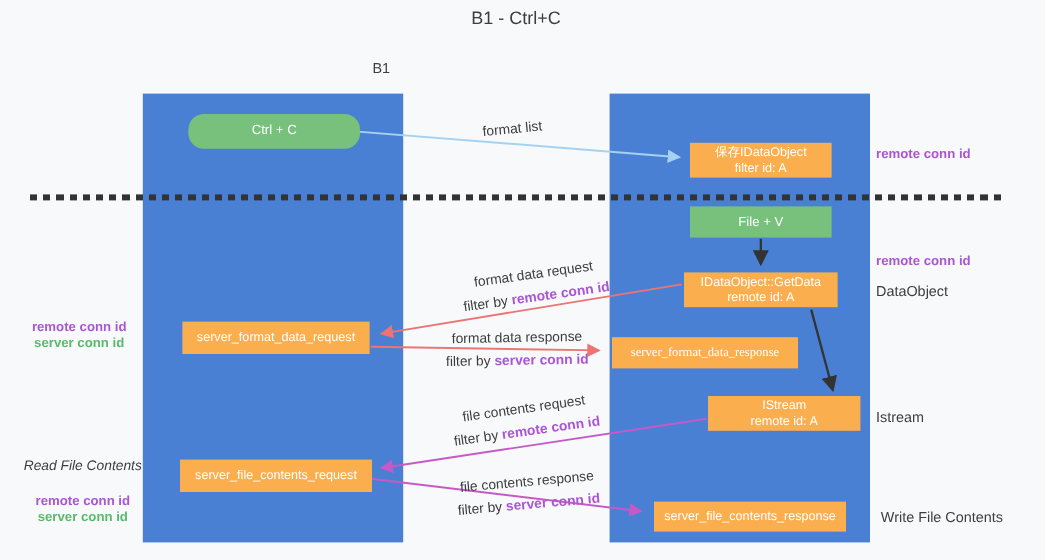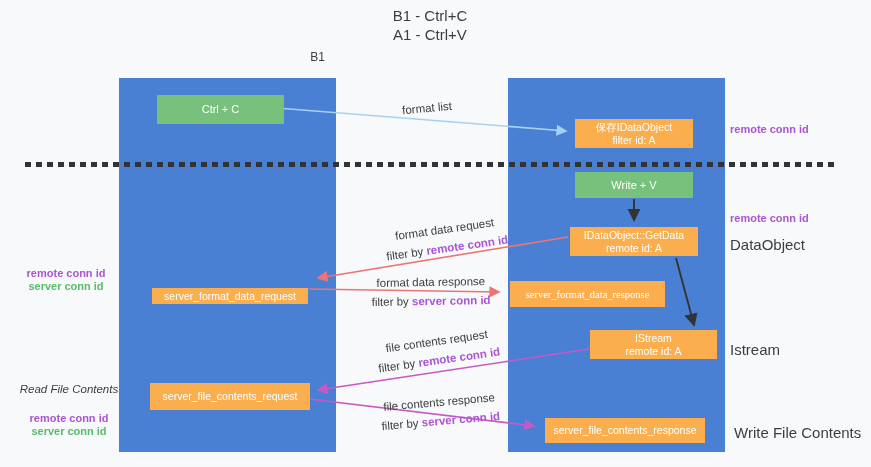--- a/index.html
+++ b/index.html
@@ -18,30 +18,30 @@
   .col-header.left{left:110px;} .col-header.right{left:510px;}
   .column{position:absolute;top:78px;width:217px;height:374px;background:var(--column-blue);z-index:1;}
   .column.left{left:119px;} .column.right{left:508px;}
   .dashes{position:absolute;left:25px;top:162px;width:810px;height:5px;z-index:4;
          background:repeating-linear-gradient(90deg,var(--arrow-black) 0 6px,transparent 6px 11px);}
   svg.wires{position:absolute;left:0;top:0;z-index:3;pointer-events:none;}
   .node{position:absolute;z-index:5;display:flex;align-items:center;justify-content:center;
         text-align:center;color:#fff;font-size:11px;line-height:13px;white-space:pre-line;}
   .node.green{background:var(--box-green);}
   .node.orange{background:var(--box-orange);font-size:10.5px;}
-  .n-ctrlc{left:157px;top:95px;width:127px;height:29px;}
+  .n-ctrlc{left:157px;top:95px;width:143px;height:29px;border-radius:13px;}
   .n-store{left:575px;top:119px;width:118px;height:29px;}
   .n-ctrlv{left:575px;top:172px;width:118px;height:26px;}
   .n-getdata{left:570px;top:227px;width:128px;height:29px;}
-  .n-fmtreq{left:152px;top:268px;width:156px;height:16px;margin-top:20px;}
+  .n-fmtreq{left:152px;top:268px;width:156px;height:27px;}
   .n-fmtresp{left:510px;top:281px;width:155px;height:26px;font-family:Liberation Serif, serif;}
   .n-istream{left:590px;top:330px;width:127px;height:29px;}
   .n-filereq{left:150px;top:383px;width:160px;height:27px;}
   .n-fileresp{left:545px;top:418px;width:160px;height:25px;}
-  .side{position:absolute;z-index:6;font-size:15px;color:var(--text-dark);white-space:nowrap;}
+  .side{position:absolute;z-index:6;font-size:12px;color:var(--text-dark);white-space:nowrap;}
   .side.purple{color:var(--text-purple);font-weight:bold;font-size:11px;}
   .lblock{position:absolute;z-index:6;text-align:center;font-size:11px;line-height:13px;}
   .lblock .purple{color:var(--text-purple);font-weight:bold;}
   .lblock .green{color:var(--text-green);font-weight:bold;}
   .lblock .dark{color:var(--text-dark);font-size:11.5px;font-weight:normal;}
   .flow{position:absolute;z-index:6;text-align:center;font-size:11.5px;line-height:19px;
         color:var(--text-dark);white-space:nowrap;}
   .flow .key{color:var(--text-purple);font-weight:bold;}
   .f-list{left:385px;top:99px;width:84px;transform:rotate(-5.5deg);}
   .f-fmtreq{left:380px;top:220px;width:132px;transform:rotate(-8deg);}
@@ -55,21 +55,20 @@
   .mk-blue{fill:var(--arrow-lightblue);} .mk-salmon{fill:var(--arrow-salmon);}
   .mk-magenta{fill:var(--arrow-magenta);} .mk-black{fill:var(--arrow-black);}
 </style>
 </head>
 <body>
 
 <div class="stage">
 
   <div class="title">
     <div>B1 - Ctrl+C</div>
-    <div>A1 - Ctrl+V</div>
   </div>
 
   <div class="col-header left">
     <div>B1</div>
   </div>
 
   <div class="column left"></div>
   <div class="column right"></div>
 
   <div class="dashes"></div>
@@ -94,21 +93,21 @@
     <line class="black" x1="676" y1="258" x2="694" y2="325" marker-end="url(#mk)"></line>
     <line class="salmon" x1="568" y1="237" x2="318" y2="278" marker-end="url(#ms)"></line>
     <line class="salmon" x1="309" y1="289" x2="499" y2="292" marker-end="url(#ms)"></line>
     <line class="magenta" x1="589" y1="349" x2="318" y2="390" marker-end="url(#mm)"></line>
     <line class="magenta" x1="309" y1="399" x2="534" y2="426" marker-end="url(#mm)"></line>
   </svg>
 
   <div class="node green n-ctrlc">Ctrl + C</div>
   <div class="node orange n-store">保存IDataObject
 filter id: A</div>
-  <div class="node green n-ctrlv">Write + V</div>
+  <div class="node green n-ctrlv">File + V</div>
   <div class="node orange n-getdata">IDataObject::GetData
 remote id: A</div>
   <div class="node orange n-fmtreq">server_format_data_request</div>
   <div class="node orange n-fmtresp">server_format_data_response</div>
   <div class="node orange n-istream">IStream
 remote id: A</div>
   <div class="node orange n-fileresp">server_file_contents_response</div>
   <div class="node orange n-filereq">server_file_contents_request</div>
 
   <div class="flow f-list">format list</div>

